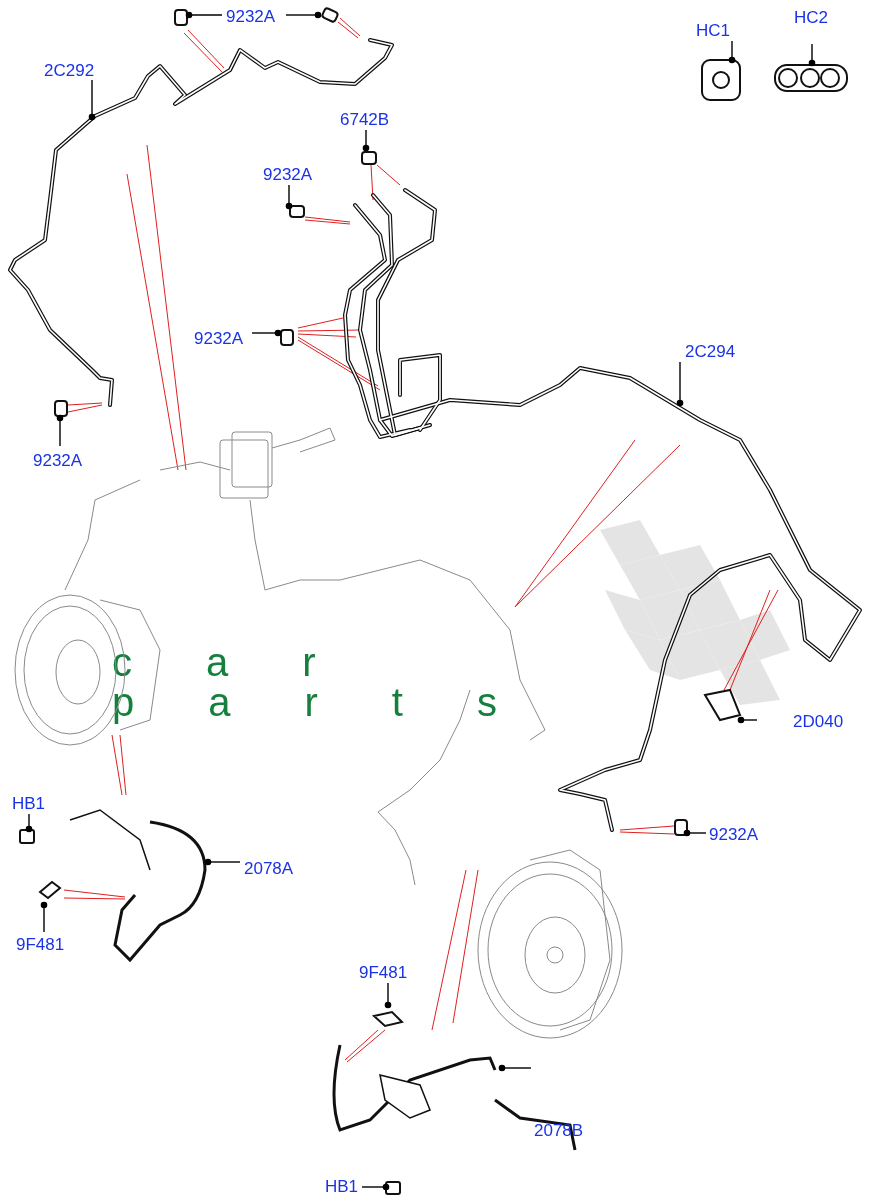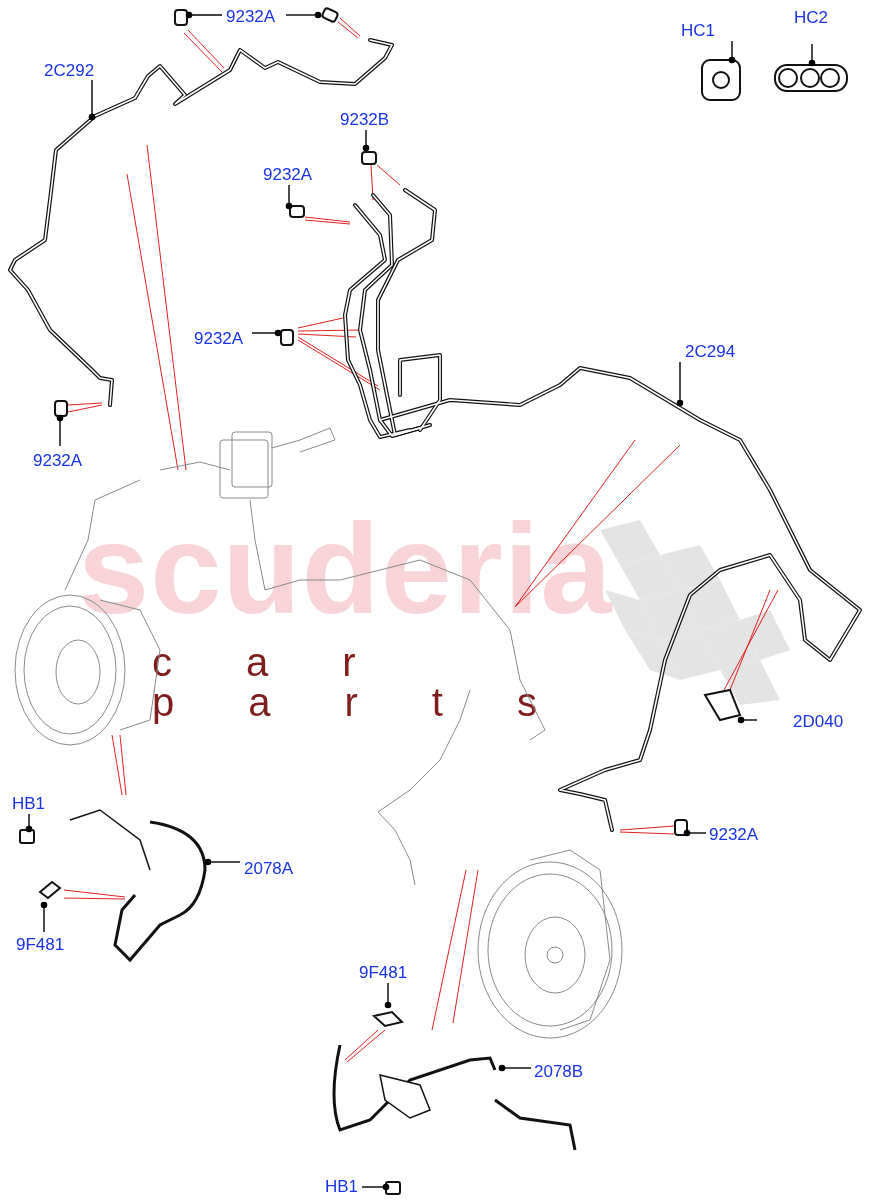--- a/index.html
+++ b/index.html
@@ -4,28 +4,27 @@
   <style>
     html, body { margin: 0; padding: 0; background: #ffffff; }
     body { width: 882px; height: 1200px; position: relative; overflow: hidden;
            font-family: "Liberation Sans", sans-serif; }
     #canvas { position: absolute; left: 0; top: 0; width: 882px; height: 1200px; }
     .lbl { position: absolute; font-family: "Liberation Sans", sans-serif; font-size: 17px;
            color: #1a33e6; line-height: 1; white-space: nowrap; cursor: pointer; }
     .wm-big { position: absolute; left: 78px; top: 505px; font-family: "Liberation Sans", sans-serif;
               font-weight: bold; font-size: 128px; color: #f6c6cb; letter-spacing: 1px; line-height: 1; opacity: .75; }
     .wm-small { position: absolute; left: 112px; top: 642px; font-family: "Liberation Sans", sans-serif;
-                font-size: 40px; color: #7f1d1d; letter-spacing: 74px; line-height: 1; margin-left: 40px; }
+                font-size: 40px; color: #15803d; letter-spacing: 74px; line-height: 1; }
   </style>
 </head>
 <body>
 
 <div id="canvas">
 
-  <div class="wm-big">scuderia</div>
   <div class="wm-small">car parts</div>
 
   <svg width="882" height="1200" viewBox="0 0 882 1200" xmlns="http://www.w3.org/2000/svg" style="position:absolute;left:0;top:0">
 
     <g fill="#dcdcdc" opacity="0.75">
       <polygon points="600,530 640,520 660,555 620,565"></polygon>
       <polygon points="660,555 700,545 720,580 680,590"></polygon>
       <polygon points="620,565 660,555 680,590 640,600"></polygon>
       <polygon points="605,590 640,600 660,640 625,630"></polygon>
       <polygon points="680,590 720,580 740,620 700,630"></polygon>
@@ -178,28 +177,28 @@
         <circle cx="388" cy="1005" r="2.6"></circle>
       <line x1="502" y1="1068" x2="531" y2="1068"></line>
         <circle cx="502" cy="1068" r="2.6"></circle>
       <line x1="362" y1="1187" x2="386" y2="1187"></line>
         <circle cx="386" cy="1187" r="2.6"></circle>
     </g>
   </svg>
 
   <div class="lbl" style="left:226px;top:8px">9232A</div>
   <div class="lbl" style="left:44px;top:62px">2C292</div>
-  <div class="lbl" style="left:681px;top:22px">HC1</div>
+  <div class="lbl" style="left:696px;top:22px">HC1</div>
   <div class="lbl" style="left:794px;top:9px">HC2</div>
-  <div class="lbl" style="left:340px;top:111px">9232B</div>
+  <div class="lbl" style="left:340px;top:111px">6742B</div>
   <div class="lbl" style="left:263px;top:166px">9232A</div>
   <div class="lbl" style="left:194px;top:330px">9232A</div>
   <div class="lbl" style="left:33px;top:452px">9232A</div>
   <div class="lbl" style="left:685px;top:343px">2C294</div>
   <div class="lbl" style="left:793px;top:713px">2D040</div>
   <div class="lbl" style="left:709px;top:826px">9232A</div>
   <div class="lbl" style="left:12px;top:795px">HB1</div>
   <div class="lbl" style="left:244px;top:860px">2078A</div>
   <div class="lbl" style="left:16px;top:936px">9F481</div>
   <div class="lbl" style="left:359px;top:964px">9F481</div>
-  <div class="lbl" style="left:534px;top:1063px">2078B</div>
+  <div class="lbl" style="left:534px;top:1122px">2078B</div>
   <div class="lbl" style="left:325px;top:1178px">HB1</div>
 </div>
 
 </body></html>

